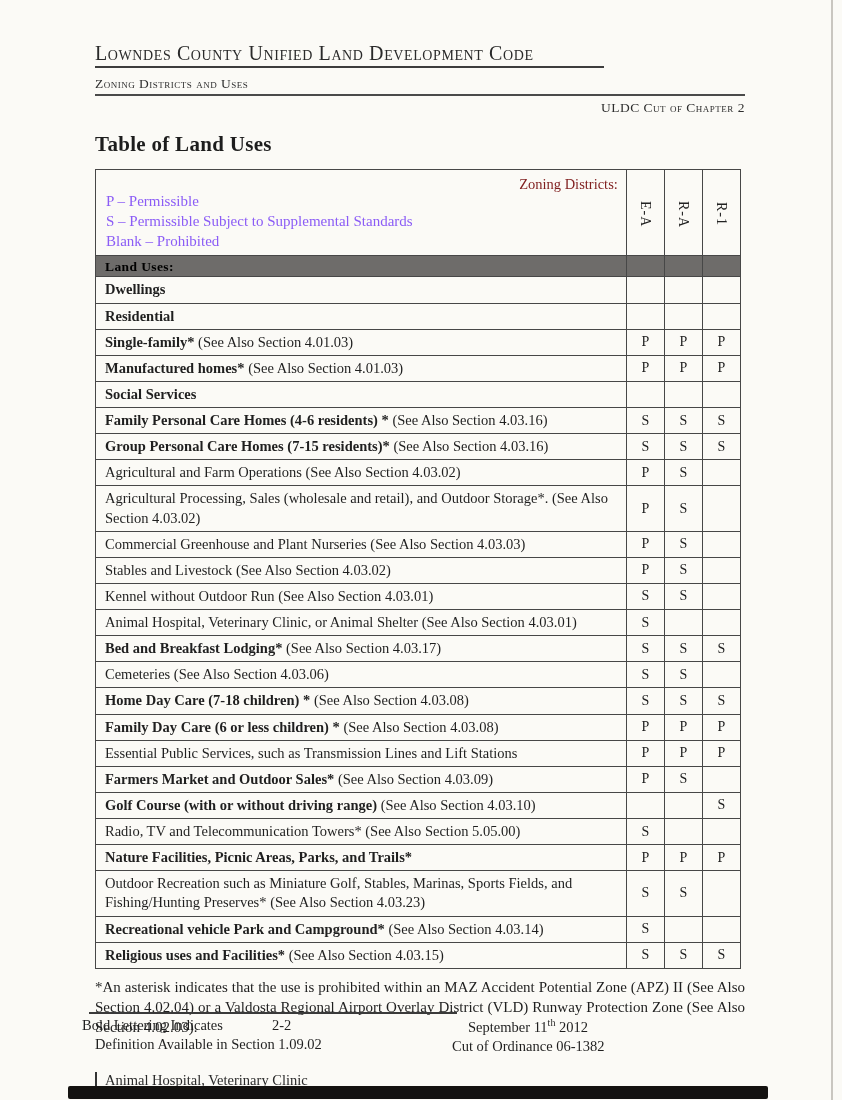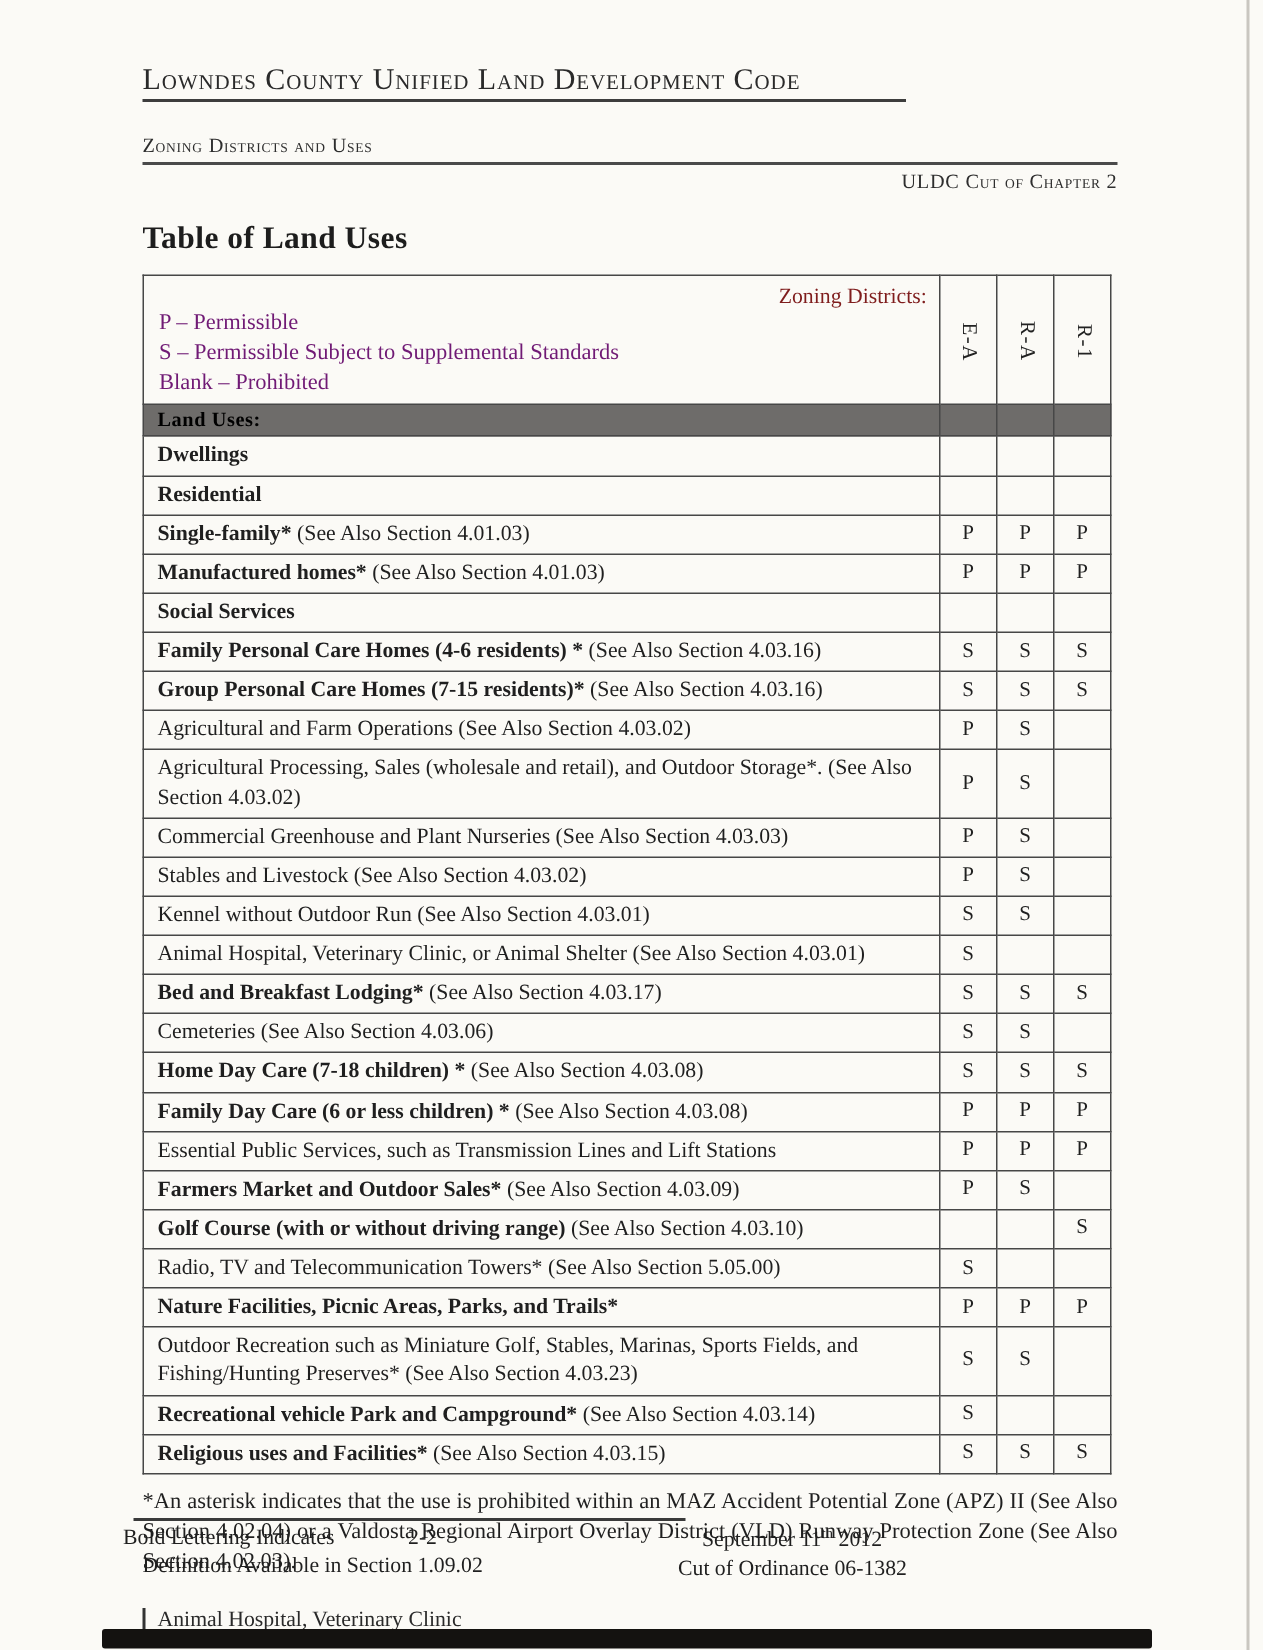--- a/index.html
+++ b/index.html
@@ -8,34 +8,34 @@
     background:#fbfaf6;color:#222;
     font-family:"Liberation Serif","DejaVu Serif",serif;
   }
   .content{padding:42px 0 0 95px;width:650px;}
   
   .doc-title{
     font-variant:small-caps;font-size:20px;letter-spacing:.6px;color:#2a2a2a;
     display:inline-block;border-bottom:2px solid #3d3d3d;padding:0 70px 1px 0;
   }
   .subhead-rule{
-    border-bottom:2px solid #4a4a4a;margin-top:20px;padding-bottom:2px;width:650px;
+    border-bottom:2px solid #4a4a4a;margin-top:6px;padding-bottom:2px;width:650px;
   }
   .subhead-left{font-variant:small-caps;font-size:13.5px;letter-spacing:.5px;color:#2e2e2e;}
   .subhead-right-row{text-align:right;margin-top:2px;width:650px;}
   .subhead-right{font-variant:small-caps;font-size:13.5px;letter-spacing:.5px;color:#2e2e2e;text-align:center;}
   .page-title{font-size:21px;font-weight:600;letter-spacing:.3px;margin:16px 0 12px 0;color:#1d1d1d;}
   
   table.land-uses{border-collapse:collapse;width:646px;table-layout:fixed;}
   table.land-uses td{border:1px solid #474747;vertical-align:middle;}
   .use-col{width:530px;}
   .dist-col{width:38px;}
   .legend-cell{position:relative;height:84px;padding:0;}
   .zoning-label{position:absolute;top:6px;right:8px;font-size:14.5px;color:#7f1d1d;}
-  .legend-lines{padding:22px 8px 4px 10px;font-size:15px;line-height:1.32;color:#701a75;}
+  .legend-lines{padding:22px 8px 4px 10px;font-size:15px;line-height:1.32;color:#8b5cf6;}
   .district-cell{text-align:center;vertical-align:top;padding-top:8px;}
   .district-cell span{
     writing-mode:vertical-rl;text-orientation:mixed;
     display:inline-block;font-size:14px;letter-spacing:1px;color:#222;
   }
   tr.band-row td{background:#6e6c6a;height:18px;}
   .band-label{color:#000000;font-weight:bold;font-size:13.5px;padding:1px 8px;letter-spacing:.4px;}
   td.use-cell{padding:3px 6px 3px 9px;font-size:14.5px;line-height:1.32;color:#1f1f1f;}
   td.use-cell.section{font-weight:bold;}
   .use-name.bold{font-weight:bold;}

